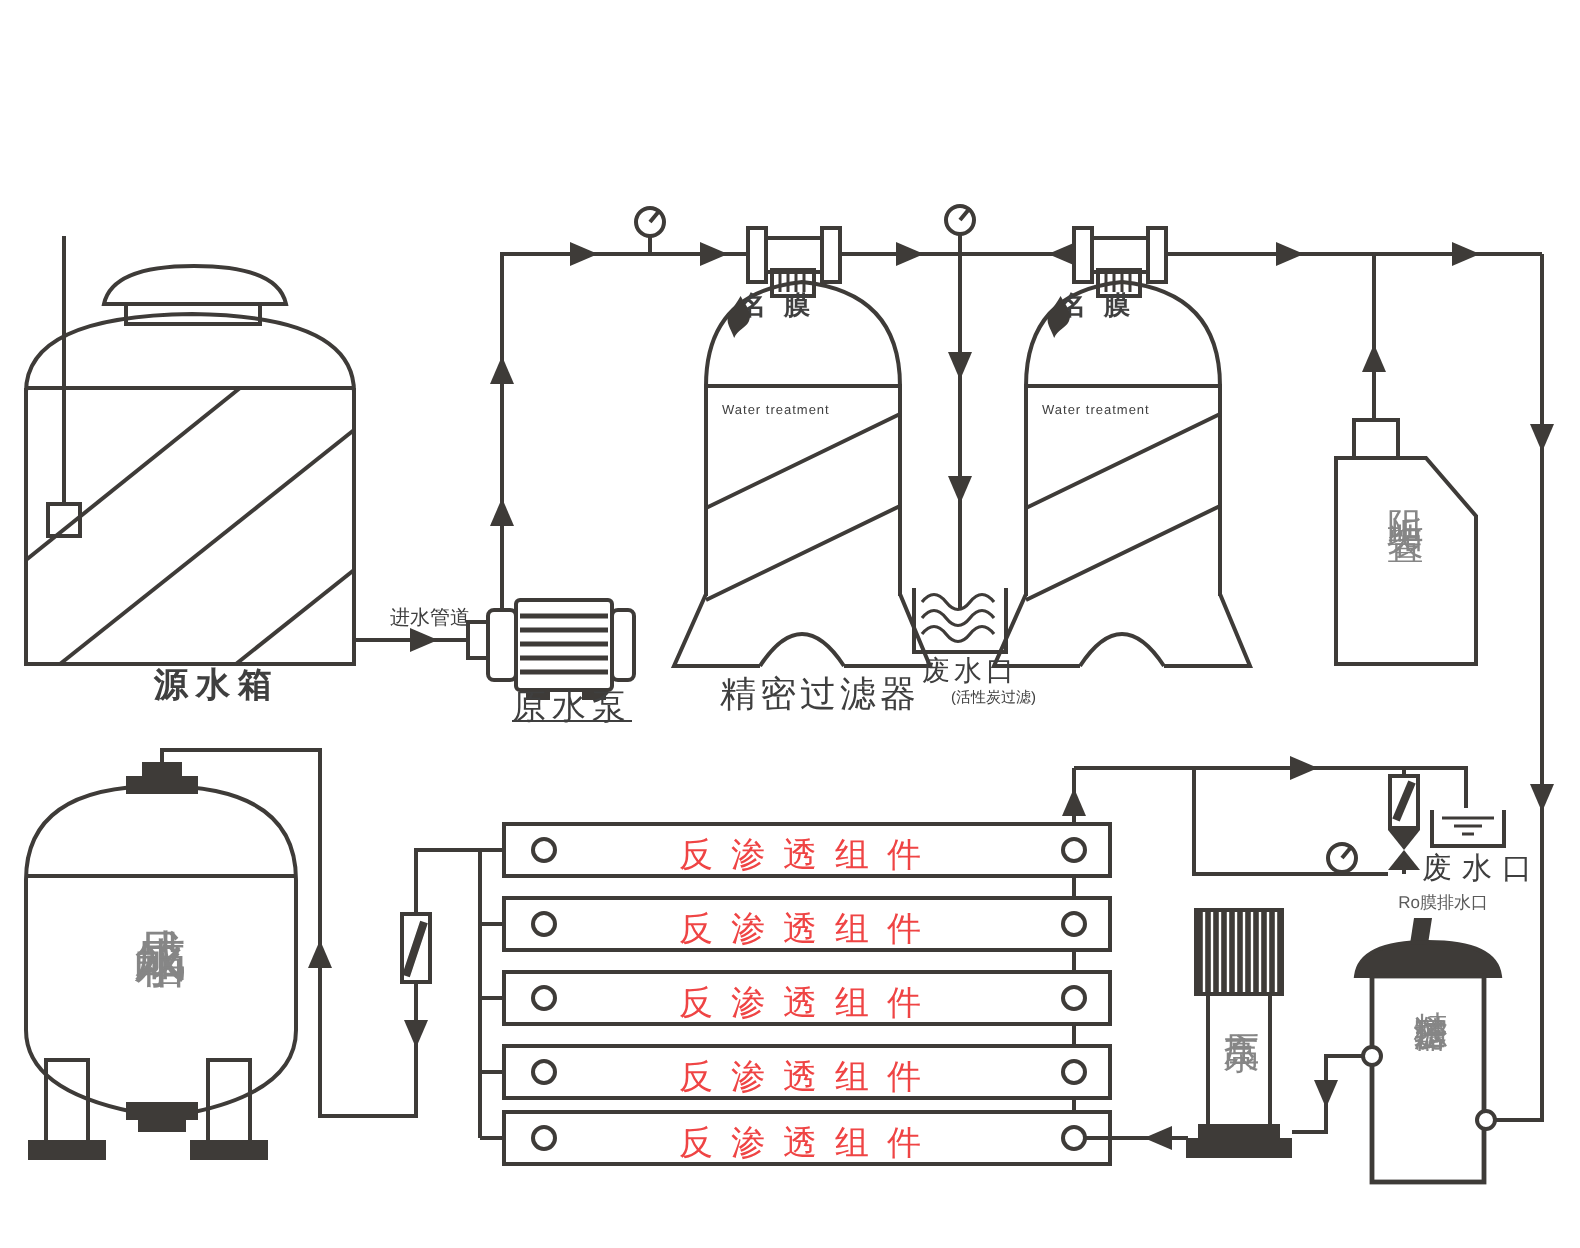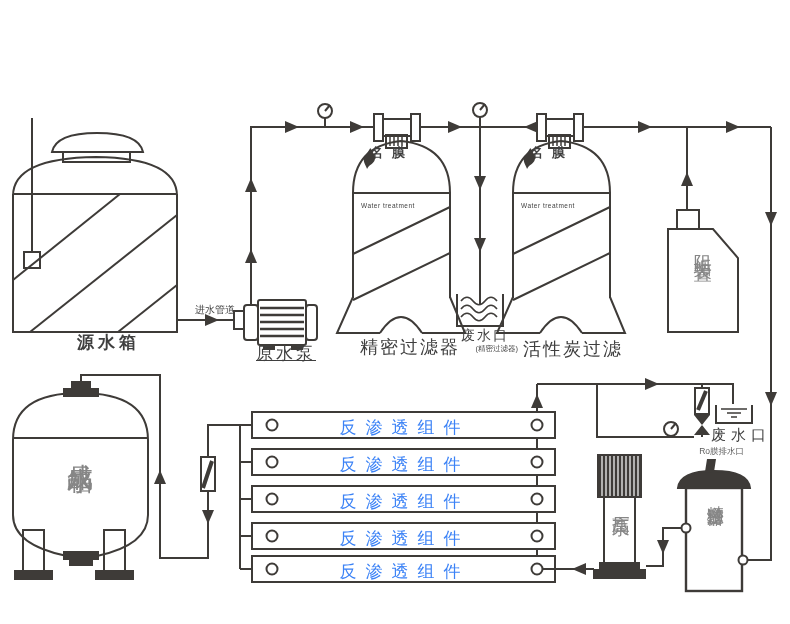--- a/index.html
+++ b/index.html
@@ -12,21 +12,21 @@
   .ctr{text-align:right;white-space:normal;}
   .vtext{writing-mode:vertical-rl;text-orientation:upright;color:#868686;}
   .title{
     left:0;right:0;top:16px;text-align:center;font-size:44px;font-weight:bold;
     letter-spacing:2px;color:#0d0d0d;
   }
   .brand{position:absolute;width:82px;display:flex;flex-direction:column;align-items:flex-start;color:#3f3f3f;gap:40px;}
   .brand .bname{font-size:13px;font-weight:bold;letter-spacing:9px;padding-left:9px;margin-top:-4px;}
   .brand .bsub{font-size:6.5px;letter-spacing:0.5px;}
   .ro-lbl{position:absolute;left:252px;width:303px;text-align:center;
-    font-size:17px;letter-spacing:9px;padding-left:2px;box-sizing:border-box;color:#3b82f6;}
+    font-size:17px;letter-spacing:9px;padding-left:2px;box-sizing:border-box;color:#ef4444;}
 </style>
 </head>
 <body>
 
 <div class="stage">
 
   <svg width="790" height="624" viewBox="0 0 790 624">
     <g stroke="#3e3b38" stroke-width="2" fill="none">
 
       <g>
@@ -231,24 +231,23 @@
   <div class="brand" style="left:521px;top:148px;">
     <svg width="17" height="21" viewBox="0 0 20 26">
       <path d="M11 0 C14 6 19 10 16 16 C14 20 9 21 7 26 C5 20 1 16 4 11 C6 7 9 4 11 0 Z" fill="#3e3b38"></path>
     </svg>
     <div class="bname">名膜</div>
     <div class="bsub">Water treatment</div>
   </div>
 
   <div class="lbl ctr" style="left:338px;top:338px;width:122px;font-size:18px;letter-spacing:2px;">精密过滤器</div>
 
-  <div class="lbl ctr" style="left:501px;top:340px;width:122px;font-size:18px;letter-spacing:2px;">活性炭过滤</div>
 
   <div class="lbl ctr" style="left:453px;top:328px;width:56px;font-size:14px;letter-spacing:2px;">废水口</div>
-  <div class="lbl ctr" style="left:444px;top:345px;width:74px;font-size:7.5px;">(精密过滤器)</div>
+  <div class="lbl ctr" style="left:444px;top:345px;width:74px;font-size:7.5px;">(活性炭过滤)</div>
 
   <div class="lbl vtext" style="left:692px;top:241px;font-size:18px;letter-spacing:3px;">阻垢装置</div>
 
   <div class="lbl vtext" style="left:66px;top:443px;font-size:26px;letter-spacing:2px;">成品水箱</div>
 
   <div class="ro-lbl" style="top:416px;">反渗透组件</div>
   <div class="ro-lbl" style="top:453px;">反渗透组件</div>
   <div class="ro-lbl" style="top:490px;">反渗透组件</div>
   <div class="ro-lbl" style="top:527px;">反渗透组件</div>
   <div class="ro-lbl" style="top:560px;">反渗透组件</div>

